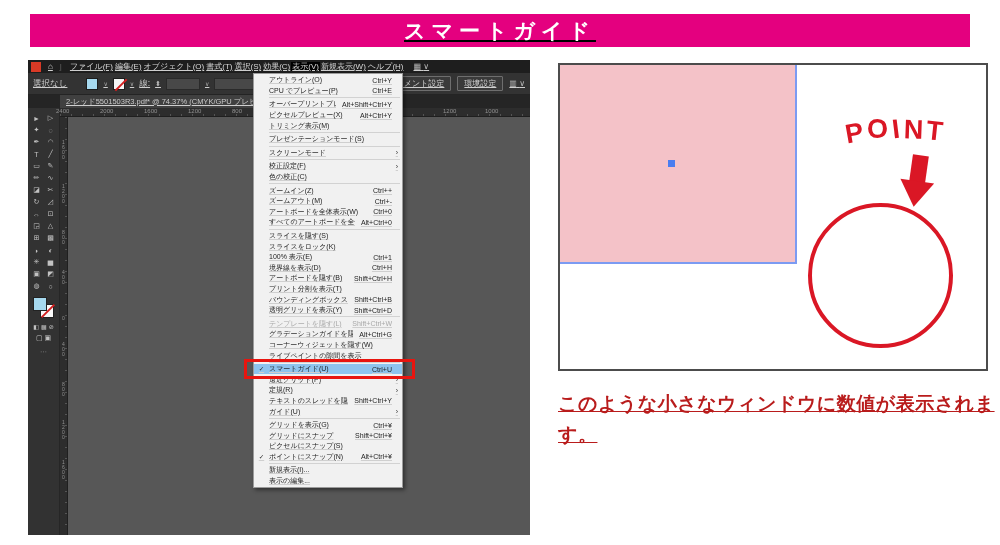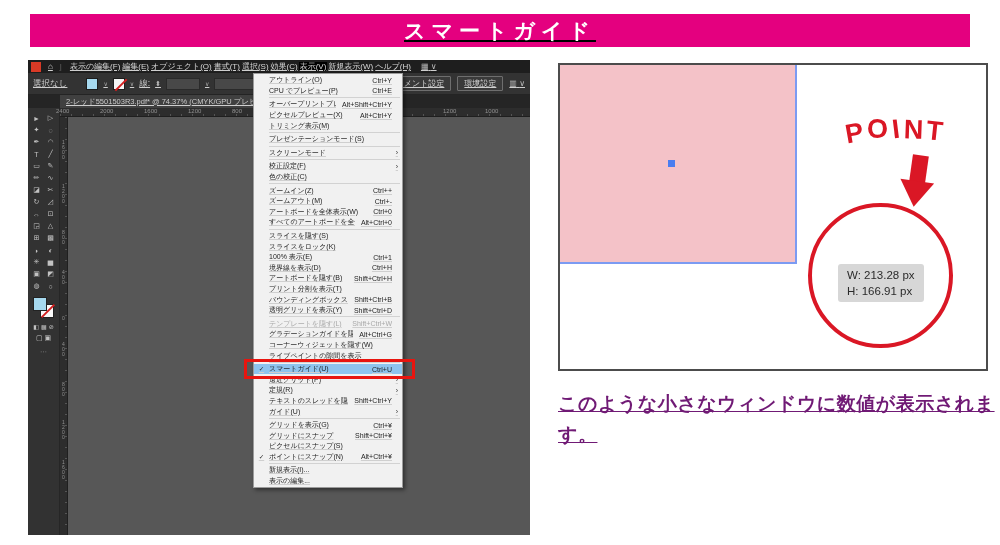--- a/index.html
+++ b/index.html
@@ -113,37 +113,37 @@
   #redarrow .shaft { position:absolute; left:9px; top:0; width:16px; height:28px; background:#da1725; }
   #redarrow .head { position:absolute; left:0; top:26px; width:0; height:0;
     border-left:17px solid transparent; border-right:17px solid transparent;
     border-top:26px solid #da1725; }
   #redcircle { position:absolute; left:248px; top:138px; width:145px; height:145px;
     border:4px solid #da1725; border-radius:50%; }
   #tooltip { position:absolute; left:278px; top:199px; background:#d7d7d7; border-radius:3px;
     padding:3px 9px; font-size:11.5px; color:#2b2b2b; line-height:16px; white-space:nowrap; }
 
   
-  #caption { left:558px; top:388px; width:440px; font-size:19px; font-weight:bold; color:#701a75;
+  #caption { left:558px; top:388px; width:440px; font-size:19px; font-weight:bold; color:#b91c1c;
     line-height:31px; letter-spacing:0.5px; }
 </style>
 </head>
 <body>
 
 <div class="abs" id="banner">
   <span>スマートガイド</span>
 </div>
 
 <div class="abs" id="ai">
 
   <div id="menubar">
     <div id="ailogo"></div>
     <span>⌂</span>
     <span class="mb-sep">|</span>
-    <span id="menubar-items"><span class="mb-item">表示の編集(F)</span><span class="mb-item">編集(E)</span><span class="mb-item">オブジェクト(O)</span><span class="mb-item">書式(T)</span><span class="mb-item">選択(S)</span><span class="mb-item">効果(C)</span><span class="mb-item open">表示(V)</span><span class="mb-item">新規表示(W)</span><span class="mb-item">ヘルプ(H)</span></span>
+    <span id="menubar-items"><span class="mb-item">ファイル(F)</span><span class="mb-item">編集(E)</span><span class="mb-item">オブジェクト(O)</span><span class="mb-item">書式(T)</span><span class="mb-item">選択(S)</span><span class="mb-item">効果(C)</span><span class="mb-item open">表示(V)</span><span class="mb-item">新規表示(W)</span><span class="mb-item">ヘルプ(H)</span></span>
     <span id="wsicon">
       <span>▦</span>
       <span>∨</span>
     </span>
   </div>
 
   <div id="controlbar">
     <span id="sel-status">選択なし</span>
     <span class="swatch sw-fill"></span>
     <span class="mini-v">∨</span>
@@ -469,21 +469,17 @@
 
 <div class="abs" id="example">
   <div id="pinkrect"></div>
   <div id="anchor"></div>
   <div id="point"><span class="pl">P</span><span class="pl">O</span><span class="pl">I</span><span class="pl">N</span><span class="pl">T</span></div>
   <div id="redarrow">
     <div class="shaft"></div>
     <div class="head"></div>
   </div>
   <div id="redcircle"></div>
-  <div id="tooltip">
-    <div>W: 213.28 px</div>
-    <div>H: 166.91 px</div>
-  </div>
 </div>
 
 <div class="abs" id="caption">
   <div>このような小さなウィンドウに数値が表示されます。</div>
 </div>
 
 </body></html>

